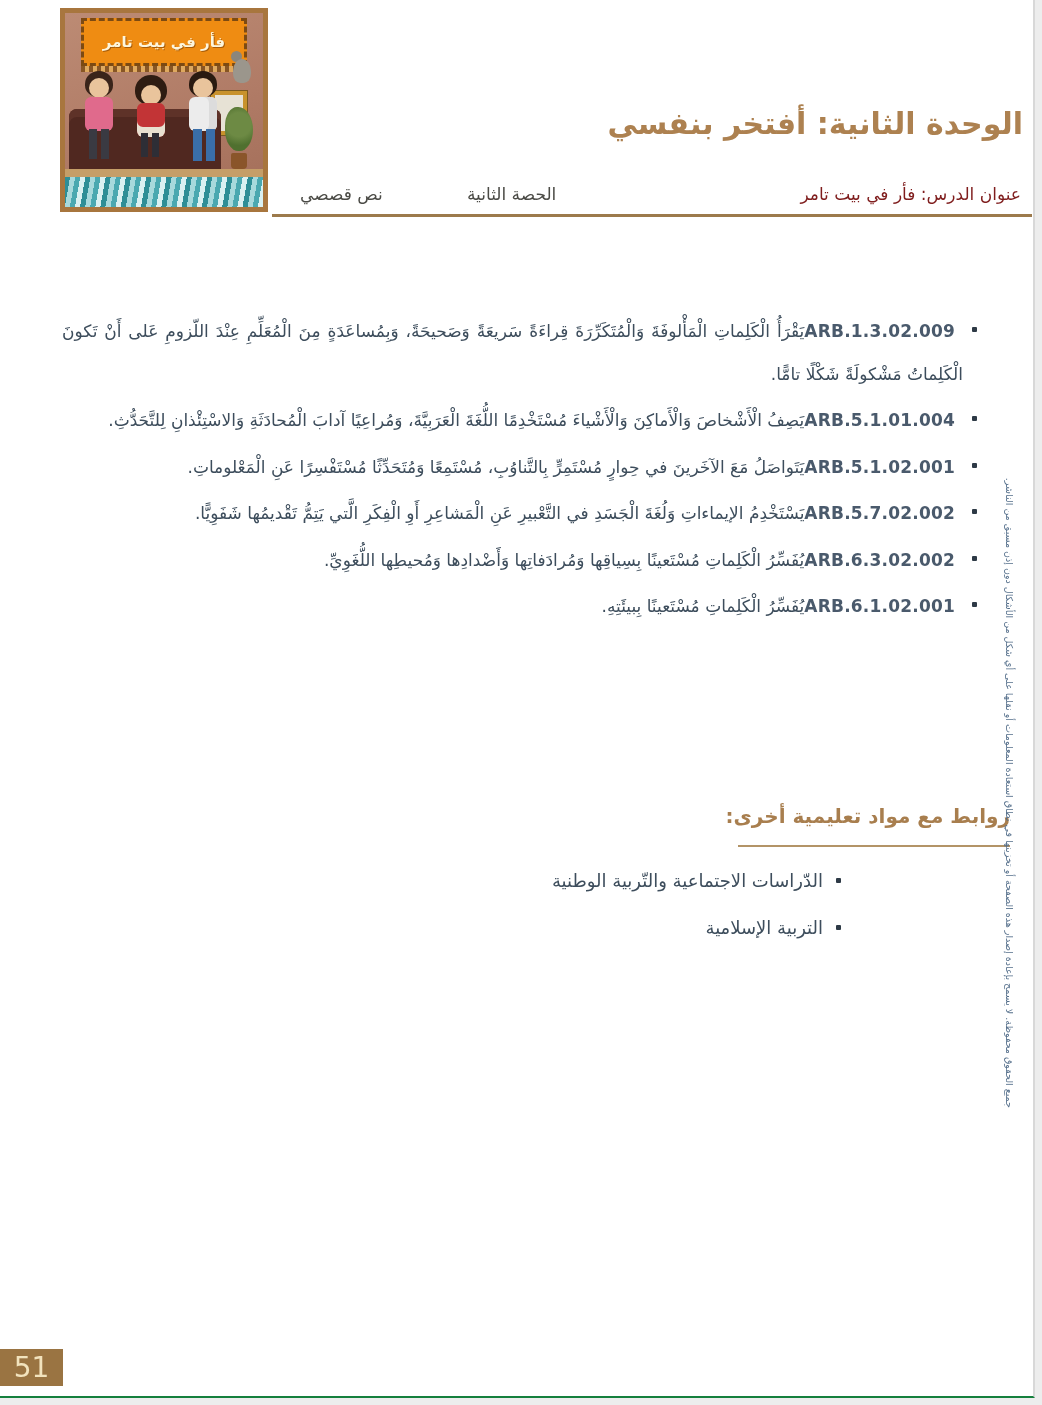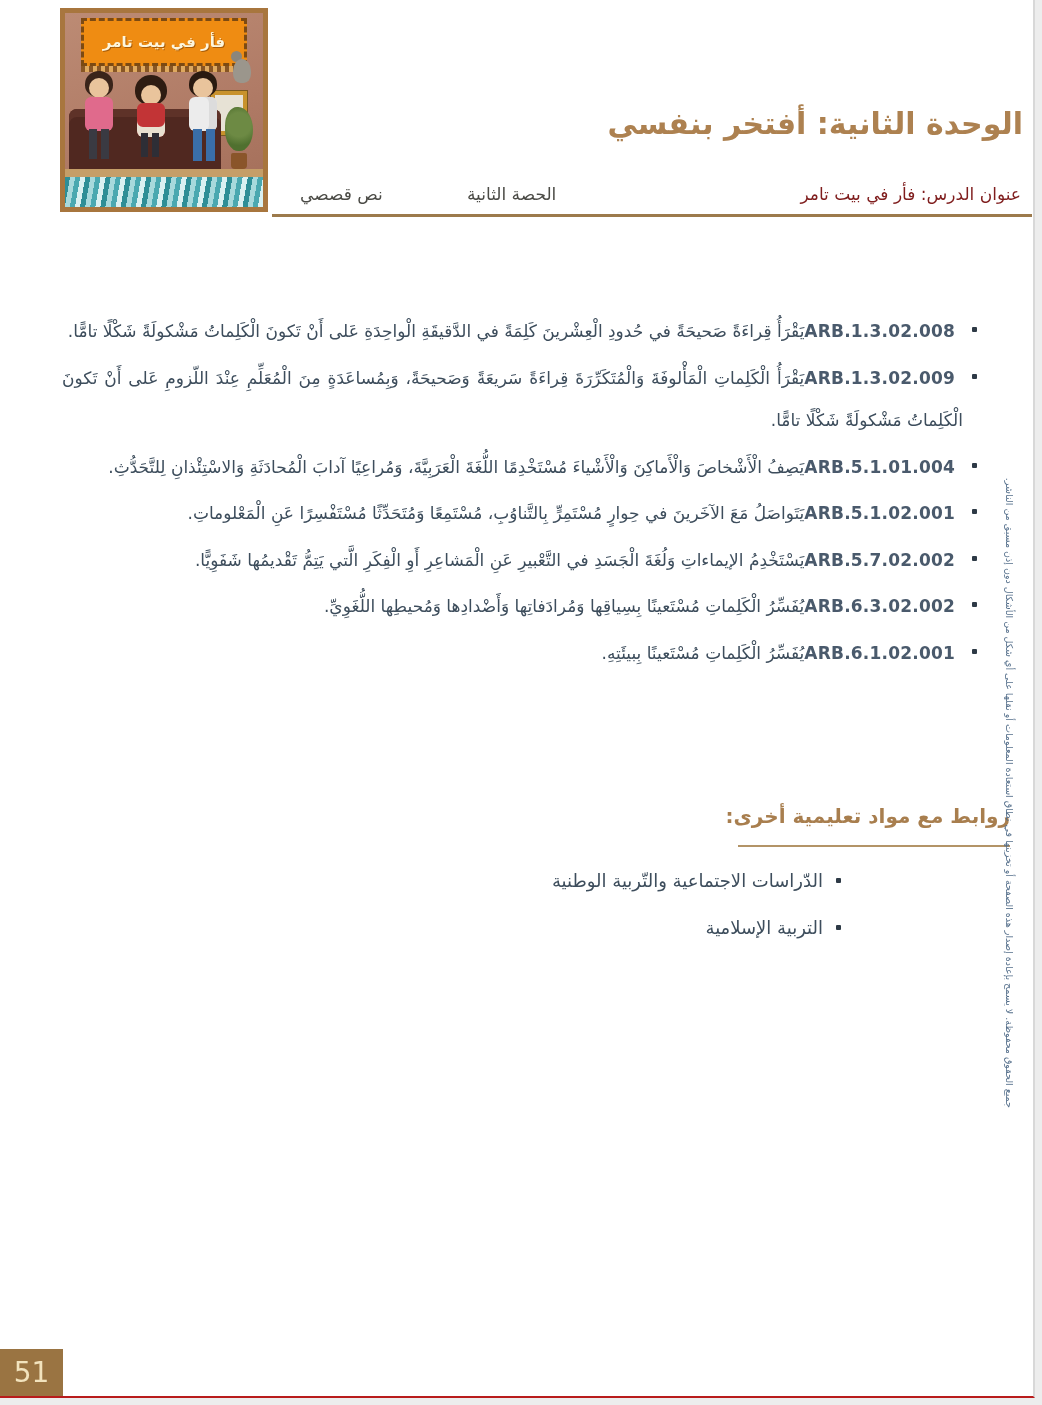--- a/index.html
+++ b/index.html
@@ -4,21 +4,21 @@
 <style>
   html,body{margin:0;padding:0;}
   body{
     background:#ededed;
     font-family:"DejaVu Sans", sans-serif;
     width:1042px;height:1405px;position:relative;overflow:hidden;
   }
   .page{
     position:absolute;left:0;top:0;width:1033px;height:1396px;
     background:#ffffff;
-    border-right:2px solid #d8d8d8;border-bottom:2px solid #b91c1c;
+    border-right:2px solid #d8d8d8;border-bottom:2px solid #15803d;
   }
 
   
   .cover{
     position:absolute;left:60px;top:8px;width:198px;height:194px;
     border:5px solid #a8763e;background:linear-gradient(160deg,#bc8b74 0%,#b07b66 55%,#a26d58 100%);
     overflow:hidden;
   }
   .cover-plate{
     position:absolute;top:5px;left:16px;right:16px;height:42px;
@@ -117,21 +117,21 @@
   
   .copyright{
     position:absolute;top:1108px;right:18px;width:812px;height:14px;
     transform-origin:100% 0;transform:rotate(90deg);
     direction:rtl;text-align:right;
     color:#56708c;font-size:9.5px;white-space:nowrap;letter-spacing:.3px;
   }
 
   
   .page-num{
-    position:absolute;left:0;top:1349px;width:63px;height:47px;
+    position:absolute;left:0;top:1349px;width:63px;height:37px;
     background:#9a7442;color:#f2e3bd;
     display:flex;align-items:center;justify-content:center;
     font-size:28px;
   }
 </style>
 </head>
 <body>
 
 <div class="page">
 
@@ -170,21 +170,20 @@
     <div class="cover-rug"></div>
   </div>
 
   <div class="unit-title">الوحدة الثانية: أفتخر بنفسي</div>
   <div class="subhead-lesson">عنوان الدرس: فأر  في بيت تامر</div>
   <div class="subhead-session">الحصة الثانية</div>
   <div class="subhead-type">نص قصصي</div>
   <div class="head-rule"></div>
 
   <ul class="standards">
-    <li><span class="std-code">ARB.1.3.02.008</span><span>يَقْرَأُ قِراءَةً صَحيحَةً في حُدودِ الْعِشْرينَ كَلِمَةً في الدَّقيقَةِ الْواحِدَةِ عَلى أَنْ تَكونَ الْكَلِماتُ مَشْكولَةً شَكْلًا تامًّا.</span></li>
     <li><span class="std-code">ARB.1.3.02.009</span><span>يَقْرَأُ الْكَلِماتِ الْمَأْلوفَةَ وَالْمُتَكَرِّرَةَ قِراءَةً سَريعَةً وَصَحيحَةً، وَبِمُساعَدَةٍ مِنَ الْمُعَلِّمِ عِنْدَ اللّزومِ عَلى أَنْ تَكونَ الْكَلِماتُ مَشْكولَةً شَكْلًا تامًّا.</span></li>
     <li><span class="std-code">ARB.5.1.01.004</span><span>يَصِفُ الْأَشْخاصَ وَالْأَماكِنَ وَالْأَشْياءَ مُسْتَخْدِمًا اللُّغَةَ الْعَرَبِيَّةَ، وَمُراعِيًا آدابَ الْمُحادَثَةِ وَالاسْتِئْذانِ لِلتَّحَدُّثِ.</span></li>
     <li><span class="std-code">ARB.5.1.02.001</span><span>يَتَواصَلُ مَعَ الآخَرينَ في حِوارٍ مُسْتَمِرٍّ بِالتَّناوُبِ، مُسْتَمِعًا وَمُتَحَدِّثًا مُسْتَفْسِرًا عَنِ الْمَعْلوماتِ.</span></li>
     <li><span class="std-code">ARB.5.7.02.002</span><span>يَسْتَخْدِمُ الإيماءاتِ وَلُغَةَ الْجَسَدِ في التَّعْبيرِ عَنِ الْمَشاعِرِ أَوِ الْفِكَرِ الَّتي يَتِمُّ تَقْديمُها شَفَوِيًّا.</span></li>
     <li><span class="std-code">ARB.6.3.02.002</span><span>يُفَسِّرُ الْكَلِماتِ مُسْتَعينًا بِسِياقِها وَمُرادَفاتِها وَأَضْدادِها وَمُحيطِها اللُّغَوِيِّ.</span></li>
     <li><span class="std-code">ARB.6.1.02.001</span><span>يُفَسِّرُ الْكَلِماتِ مُسْتَعينًا بِبيئَتِهِ.</span></li>
   </ul>
 
   <div class="links-heading">روابط مع مواد تعليمية أخرى:</div>
   <div class="links-rule"></div>

